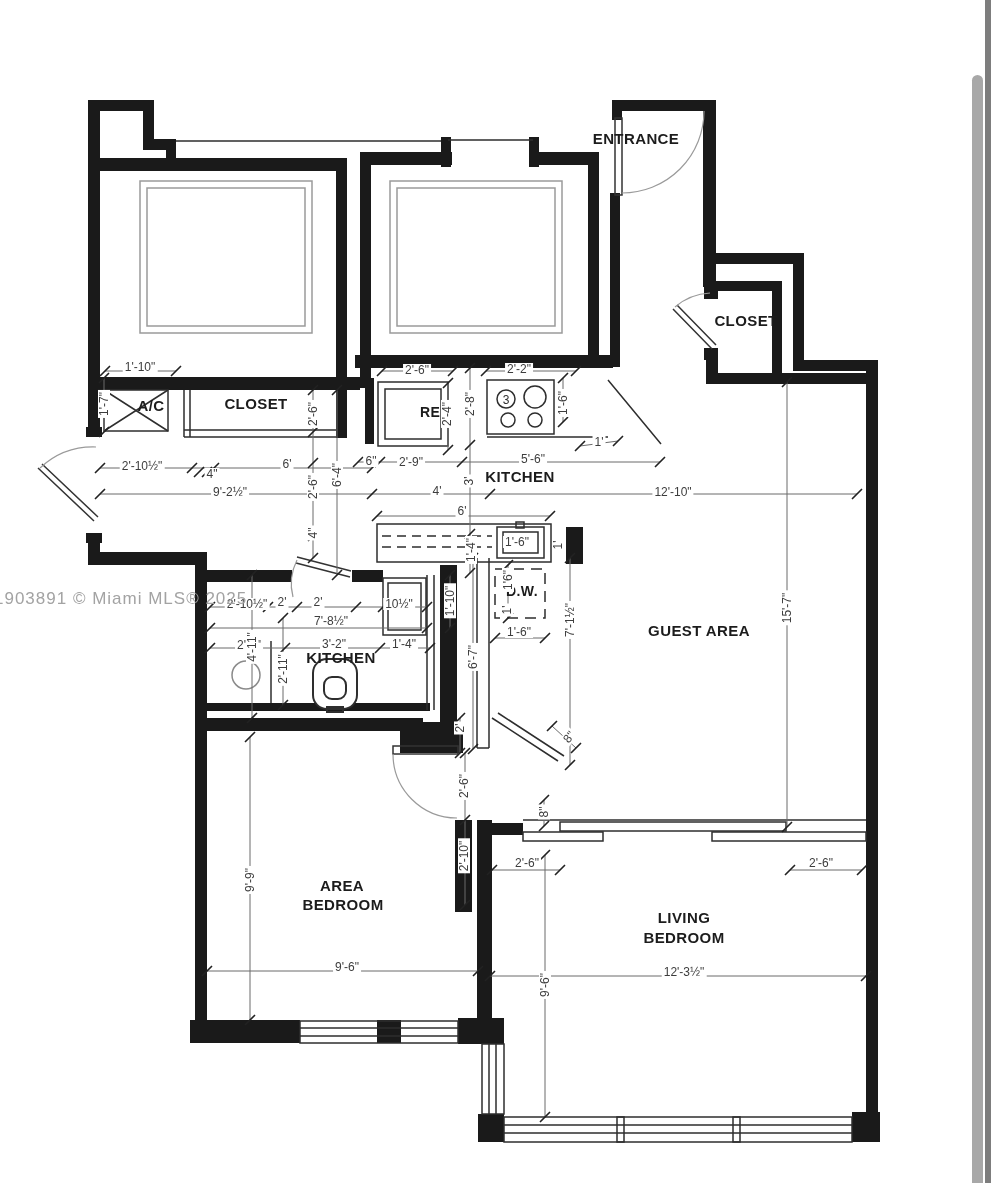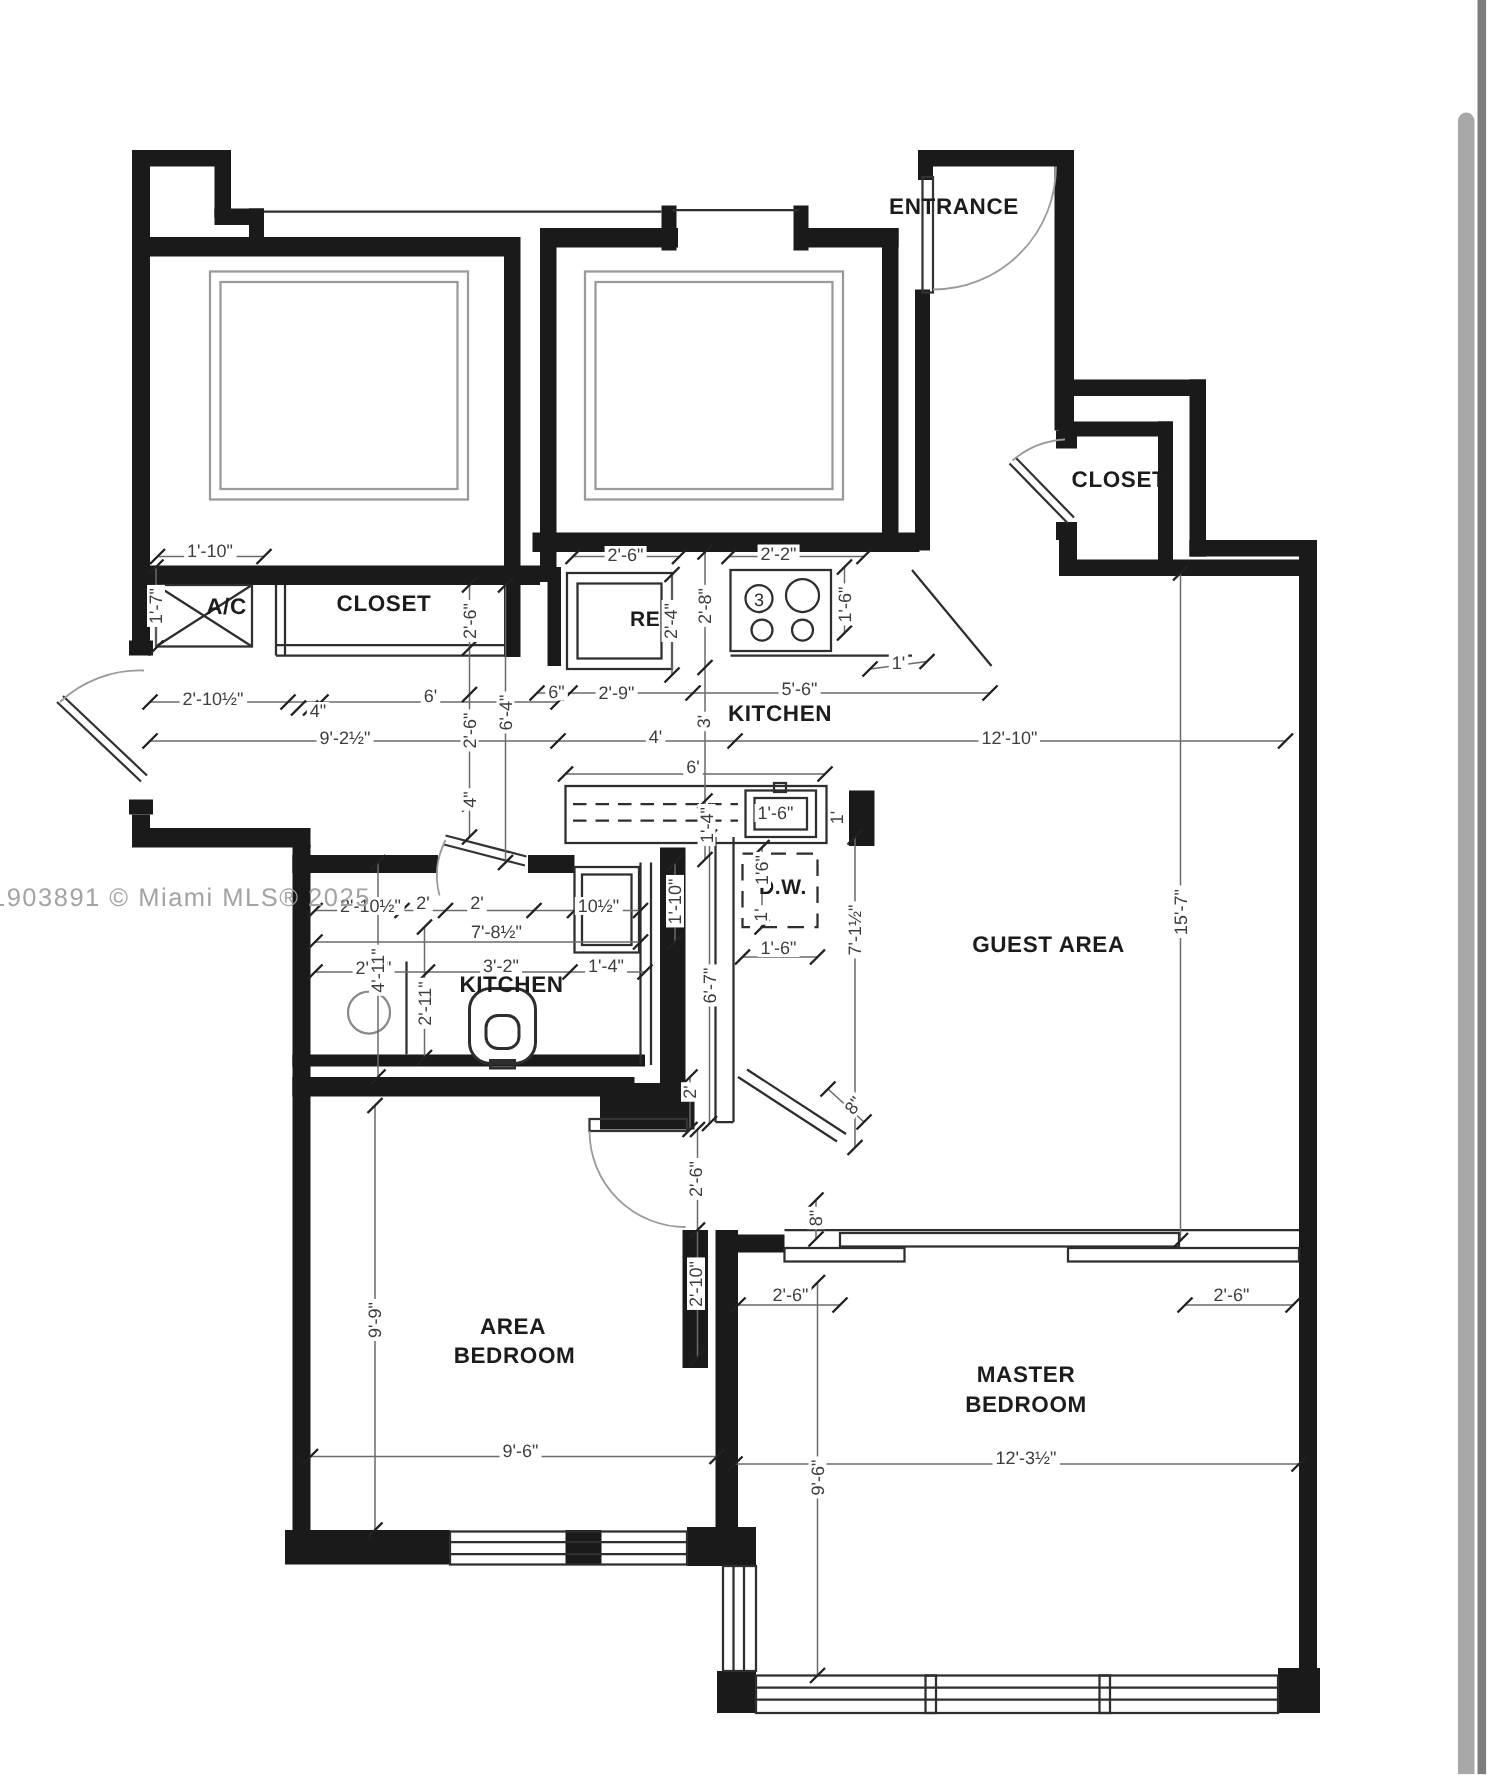--- a/index.html
+++ b/index.html
@@ -184,21 +184,21 @@
 <div class="room" style="left:746px;top:321px">CLOSET</div>
 <div class="room" style="left:151px;top:406px">A/C</div>
 <div class="room" style="left:256px;top:404px">CLOSET</div>
 <div class="room" style="left:436px;top:413px;font-size:14px">REF.</div>
 <div class="room" style="left:520px;top:477px">KITCHEN</div>
 <div class="room" style="left:522px;top:592px;font-size:14px">D.W.</div>
 <div class="room" style="left:341px;top:658px">KITCHEN</div>
 <div class="room" style="left:699px;top:631px">GUEST AREA</div>
 <div class="room" style="left:342px;top:886px">AREA</div>
 <div class="room" style="left:343px;top:905px">BEDROOM</div>
-<div class="room" style="left:684px;top:918px">MASTER</div>
+<div class="room" style="left:684px;top:918px">LIVING</div>
 <div class="room" style="left:684px;top:938px">BEDROOM</div>
 
 <div class="dim" style="left:140px;top:367px">1'-10"</div>
 <div class="dim" style="left:417px;top:370px">2'-6"</div>
 <div class="dim" style="left:519px;top:369px">2'-2"</div>
 <div class="dim" style="left:142px;top:466px">2'-10½"</div>
 <div class="dim" style="left:212px;top:474px">4"</div>
 <div class="dim" style="left:287px;top:464px">6'</div>
 <div class="dim" style="left:371px;top:461px">6"</div>
 <div class="dim" style="left:411px;top:462px">2'-9"</div>

